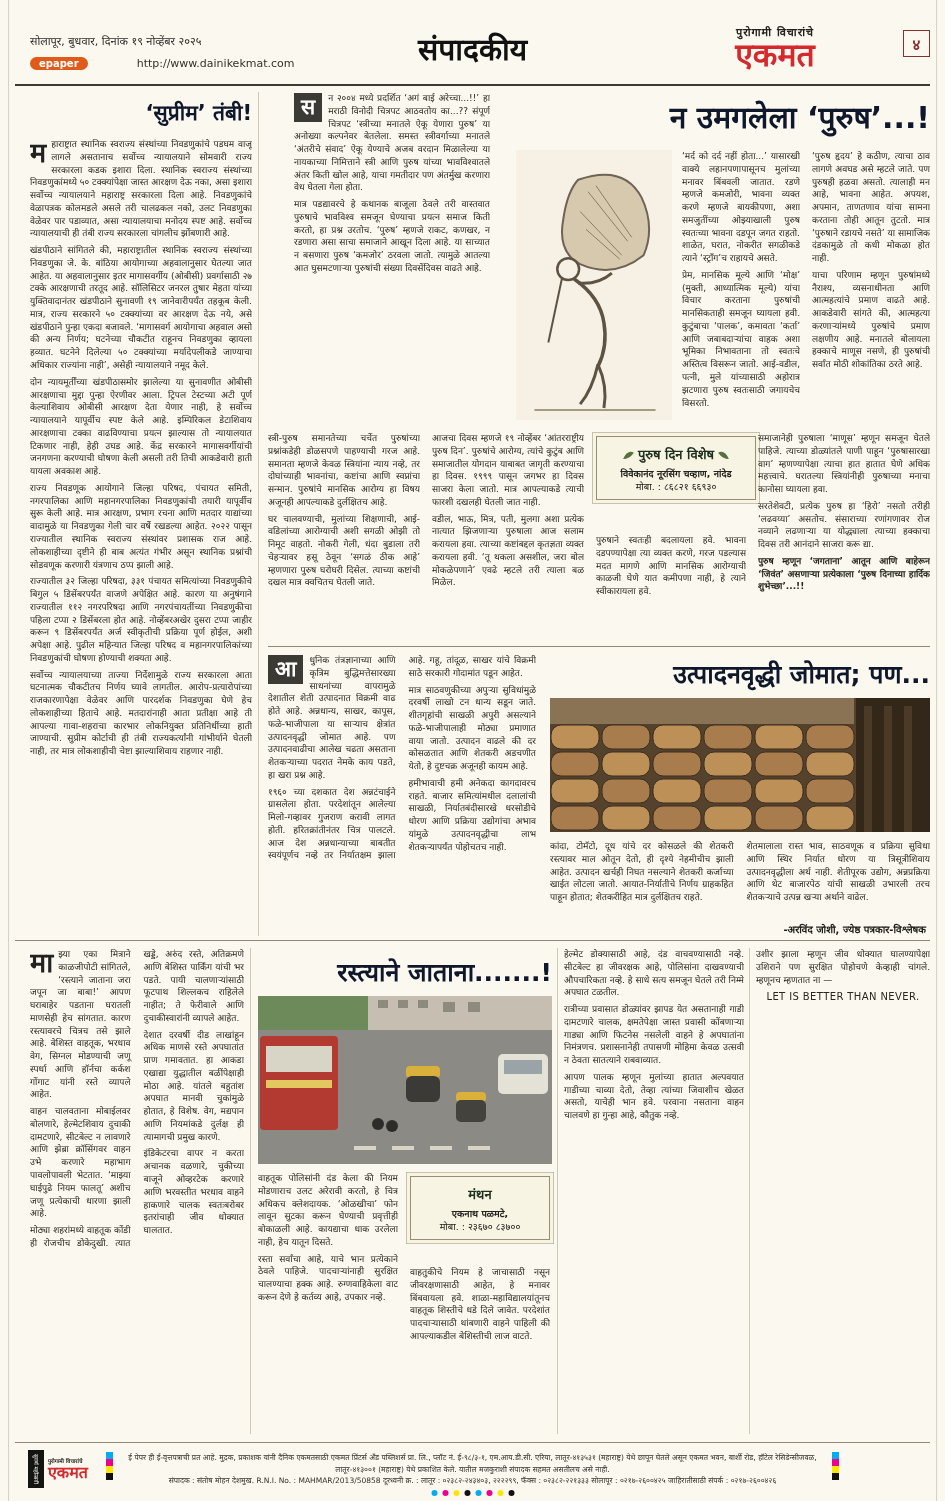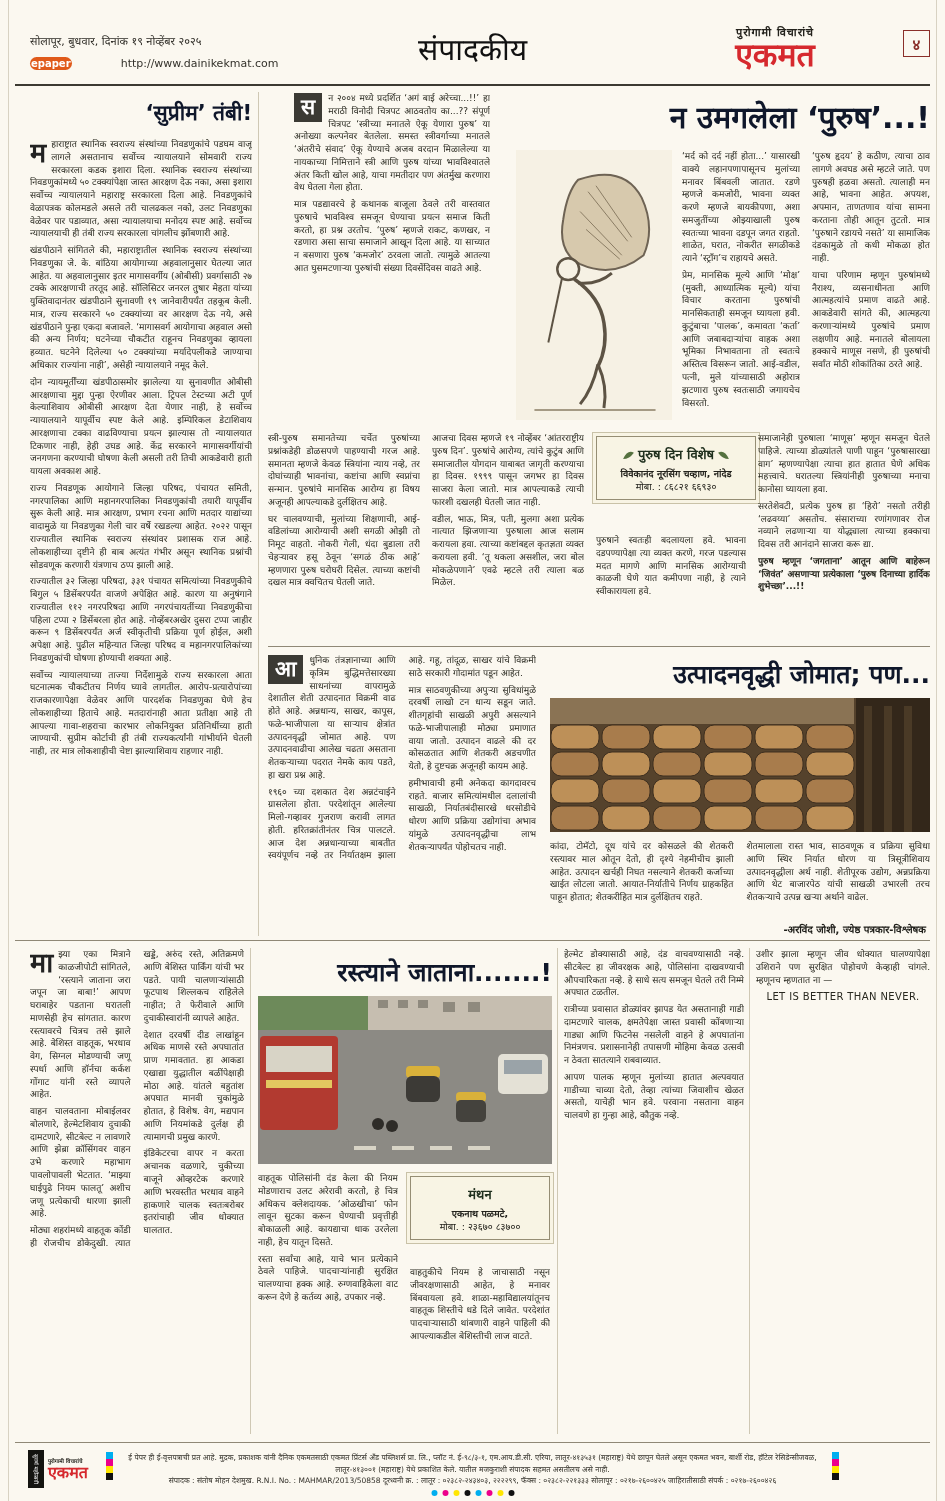--- a/index.html
+++ b/index.html
@@ -15,23 +15,23 @@
   .txtcol { position:absolute; overflow:hidden; }
   .cols2 { column-count:2; column-gap:13px; }
   .dropcap { float:left; font-weight:700; font-size:27px; line-height:1; padding:1px 5px 2px 0; color:#222; }
   .dropcap.boxed { background:#3b3a34; color:#fff; padding:4px 7px; margin:1px 6px 2px 0; font-size:21px; }
   .headline { position:absolute; font-weight:700; text-align:right; color:#0f172a; }
   .vrule { position:absolute; width:1px; background:#cfc8b4; }
   .hrule { position:absolute; height:1px; background:#8f8876; }
   .hrule.thick { height:2px; background:#3c3a32; }
   
   .dateline { font-size:11px; color:#2c2a24; }
-  .epaper-pill { display:inline-block; background:#e05a1a; color:#fff; font-weight:700; font-size:10px; border-radius:10px; padding:1px 1px; margin-right:5px; }
+  .epaper-pill { display:inline-block; background:#e05a1a; color:#fff; font-weight:700; font-size:10px; border-radius:10px; padding:1px 9px; margin-right:5px; }
   .url { font-size:11px; color:#33312a;margin-left:39px; }
-  .section-title { font-size:30px; font-weight:400; color:#111;text-align:right; }
+  .section-title { font-size:30px; font-weight:700; color:#111;text-align:right; }
   .masthead-tag { font-size:11px; font-weight:700; letter-spacing:1px; color:#23221c; }
   .masthead-name { font-size:32px; font-weight:800; color:#d6292e; line-height:1.05; }
   .pageno { width:27px; height:27px; border:1.5px solid #8a2f2a; color:#8a2f2a; font-weight:700; font-size:15px; display:flex; align-items:center; justify-content:center; }
   
   .infobox { position:relative; border:1px solid #958d74; background:#f8f4e4; text-align:center; padding:8px 5px 6px; box-shadow:0 0 0 3px #f8f4e4, 0 0 0 4px #c9c2a8; }
   .infobox .t { font-size:13px; font-weight:700; color:#20301e; margin-bottom:4px; }
   .infobox .a { font-size:9.5px; font-weight:700; color:#23221c; }
   .infobox .p { font-size:9.5px; color:#23221c; }
   .leaf { vertical-align:middle; margin:0 3px; }
   .byline { position:absolute; right:4px; bottom:0; font-size:10px; font-weight:700; color:#1d1d18; background:#fbf8f0; padding-left:6px; }

